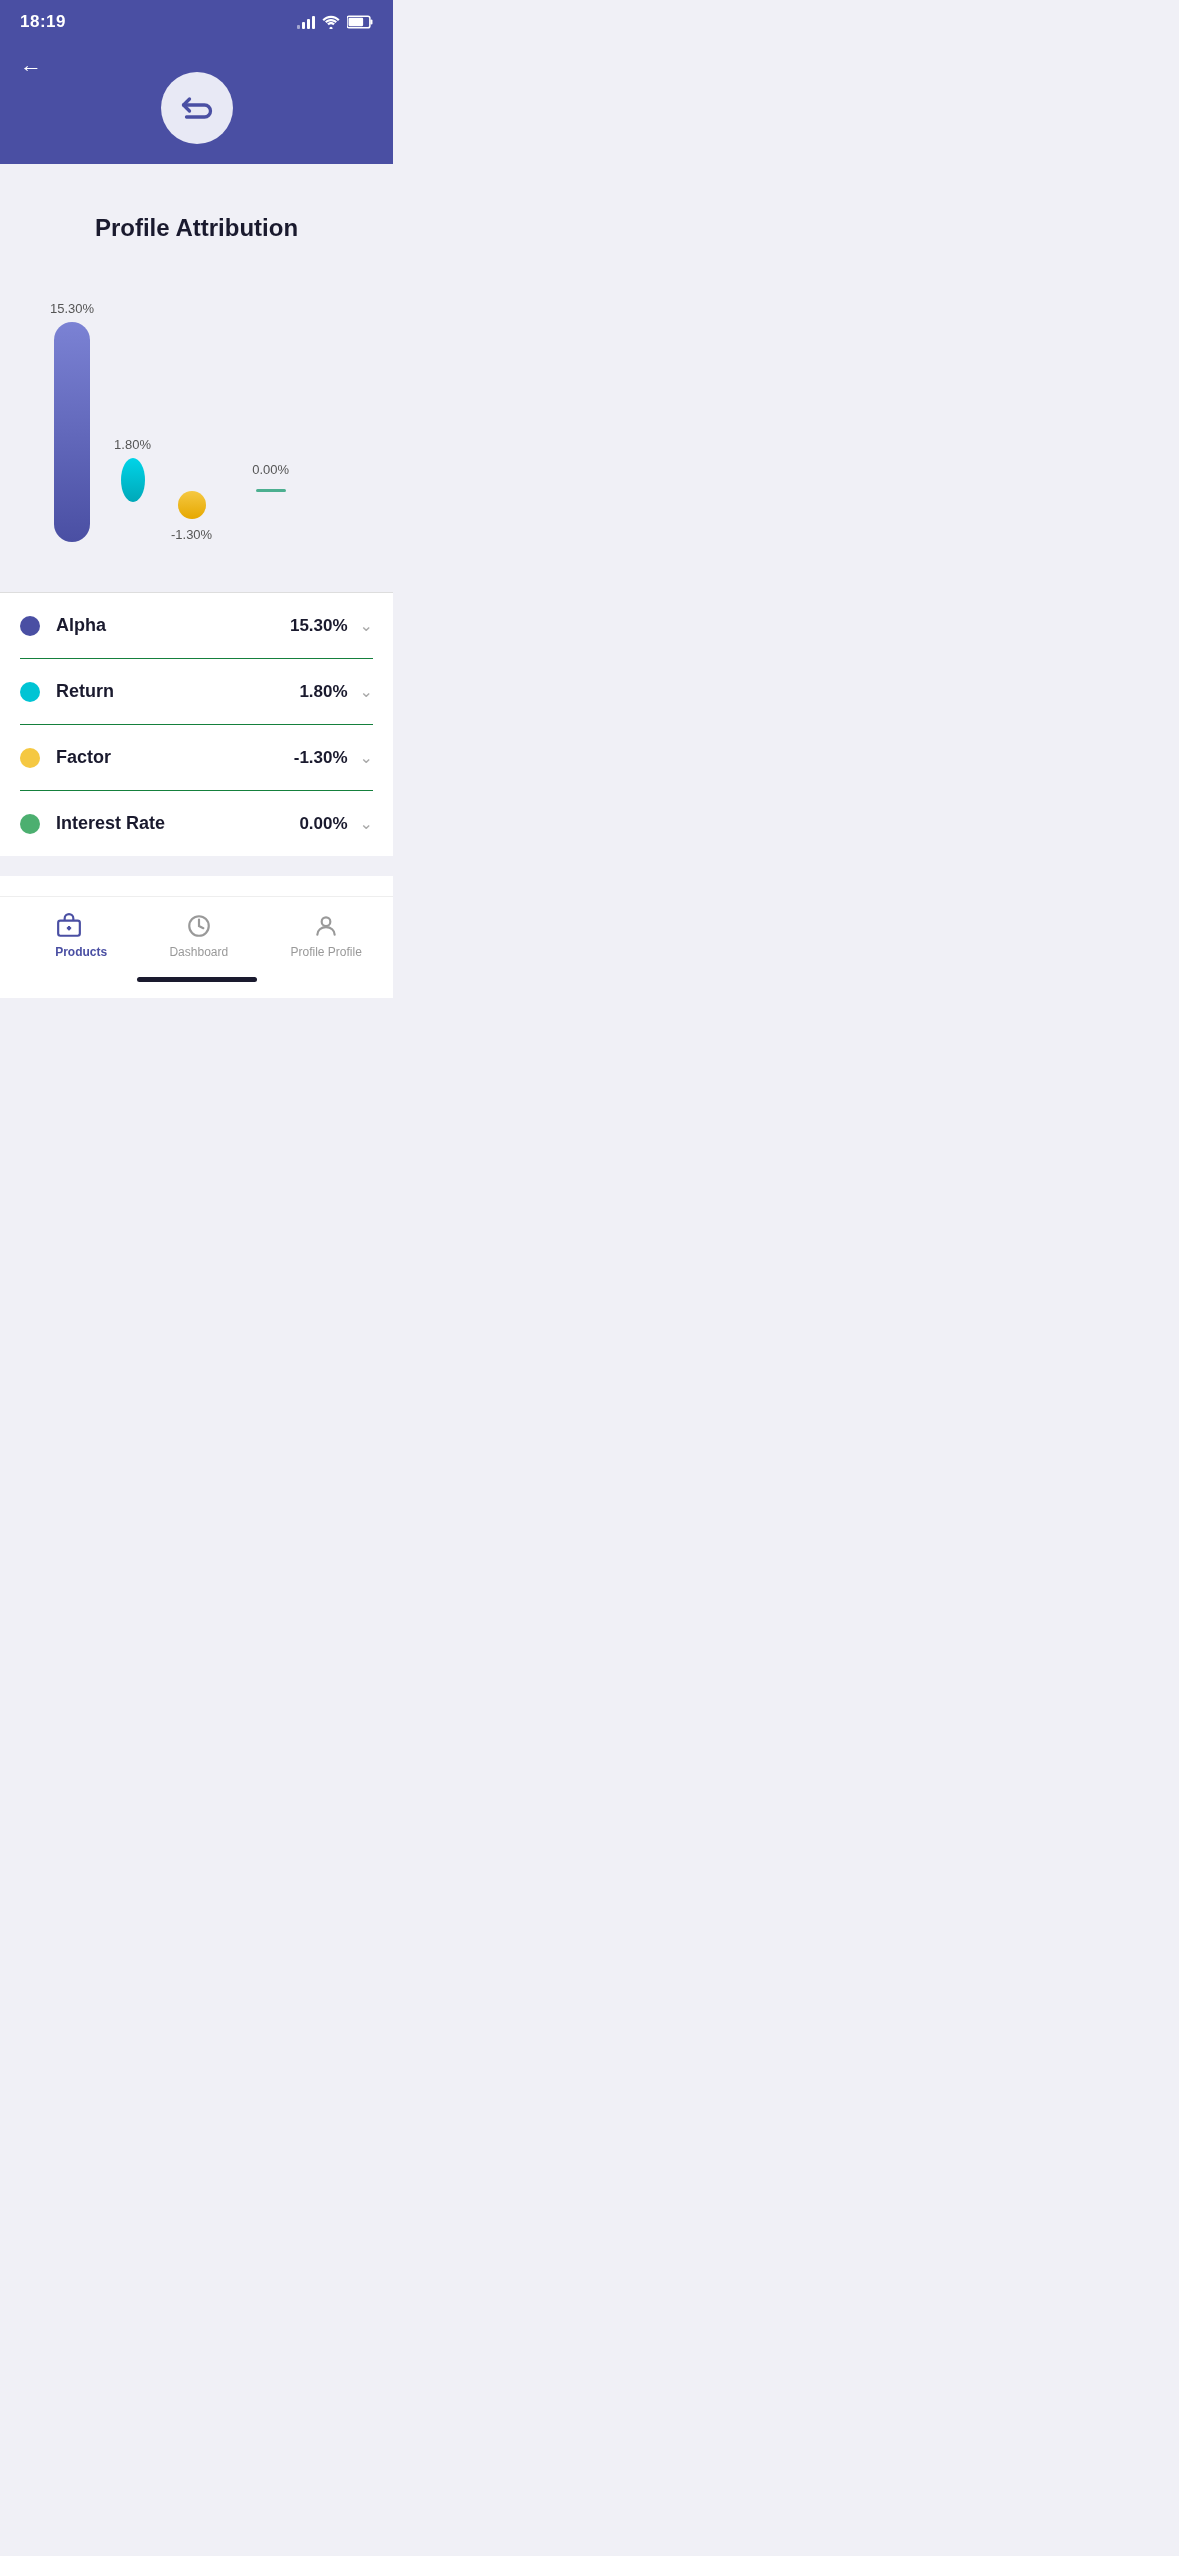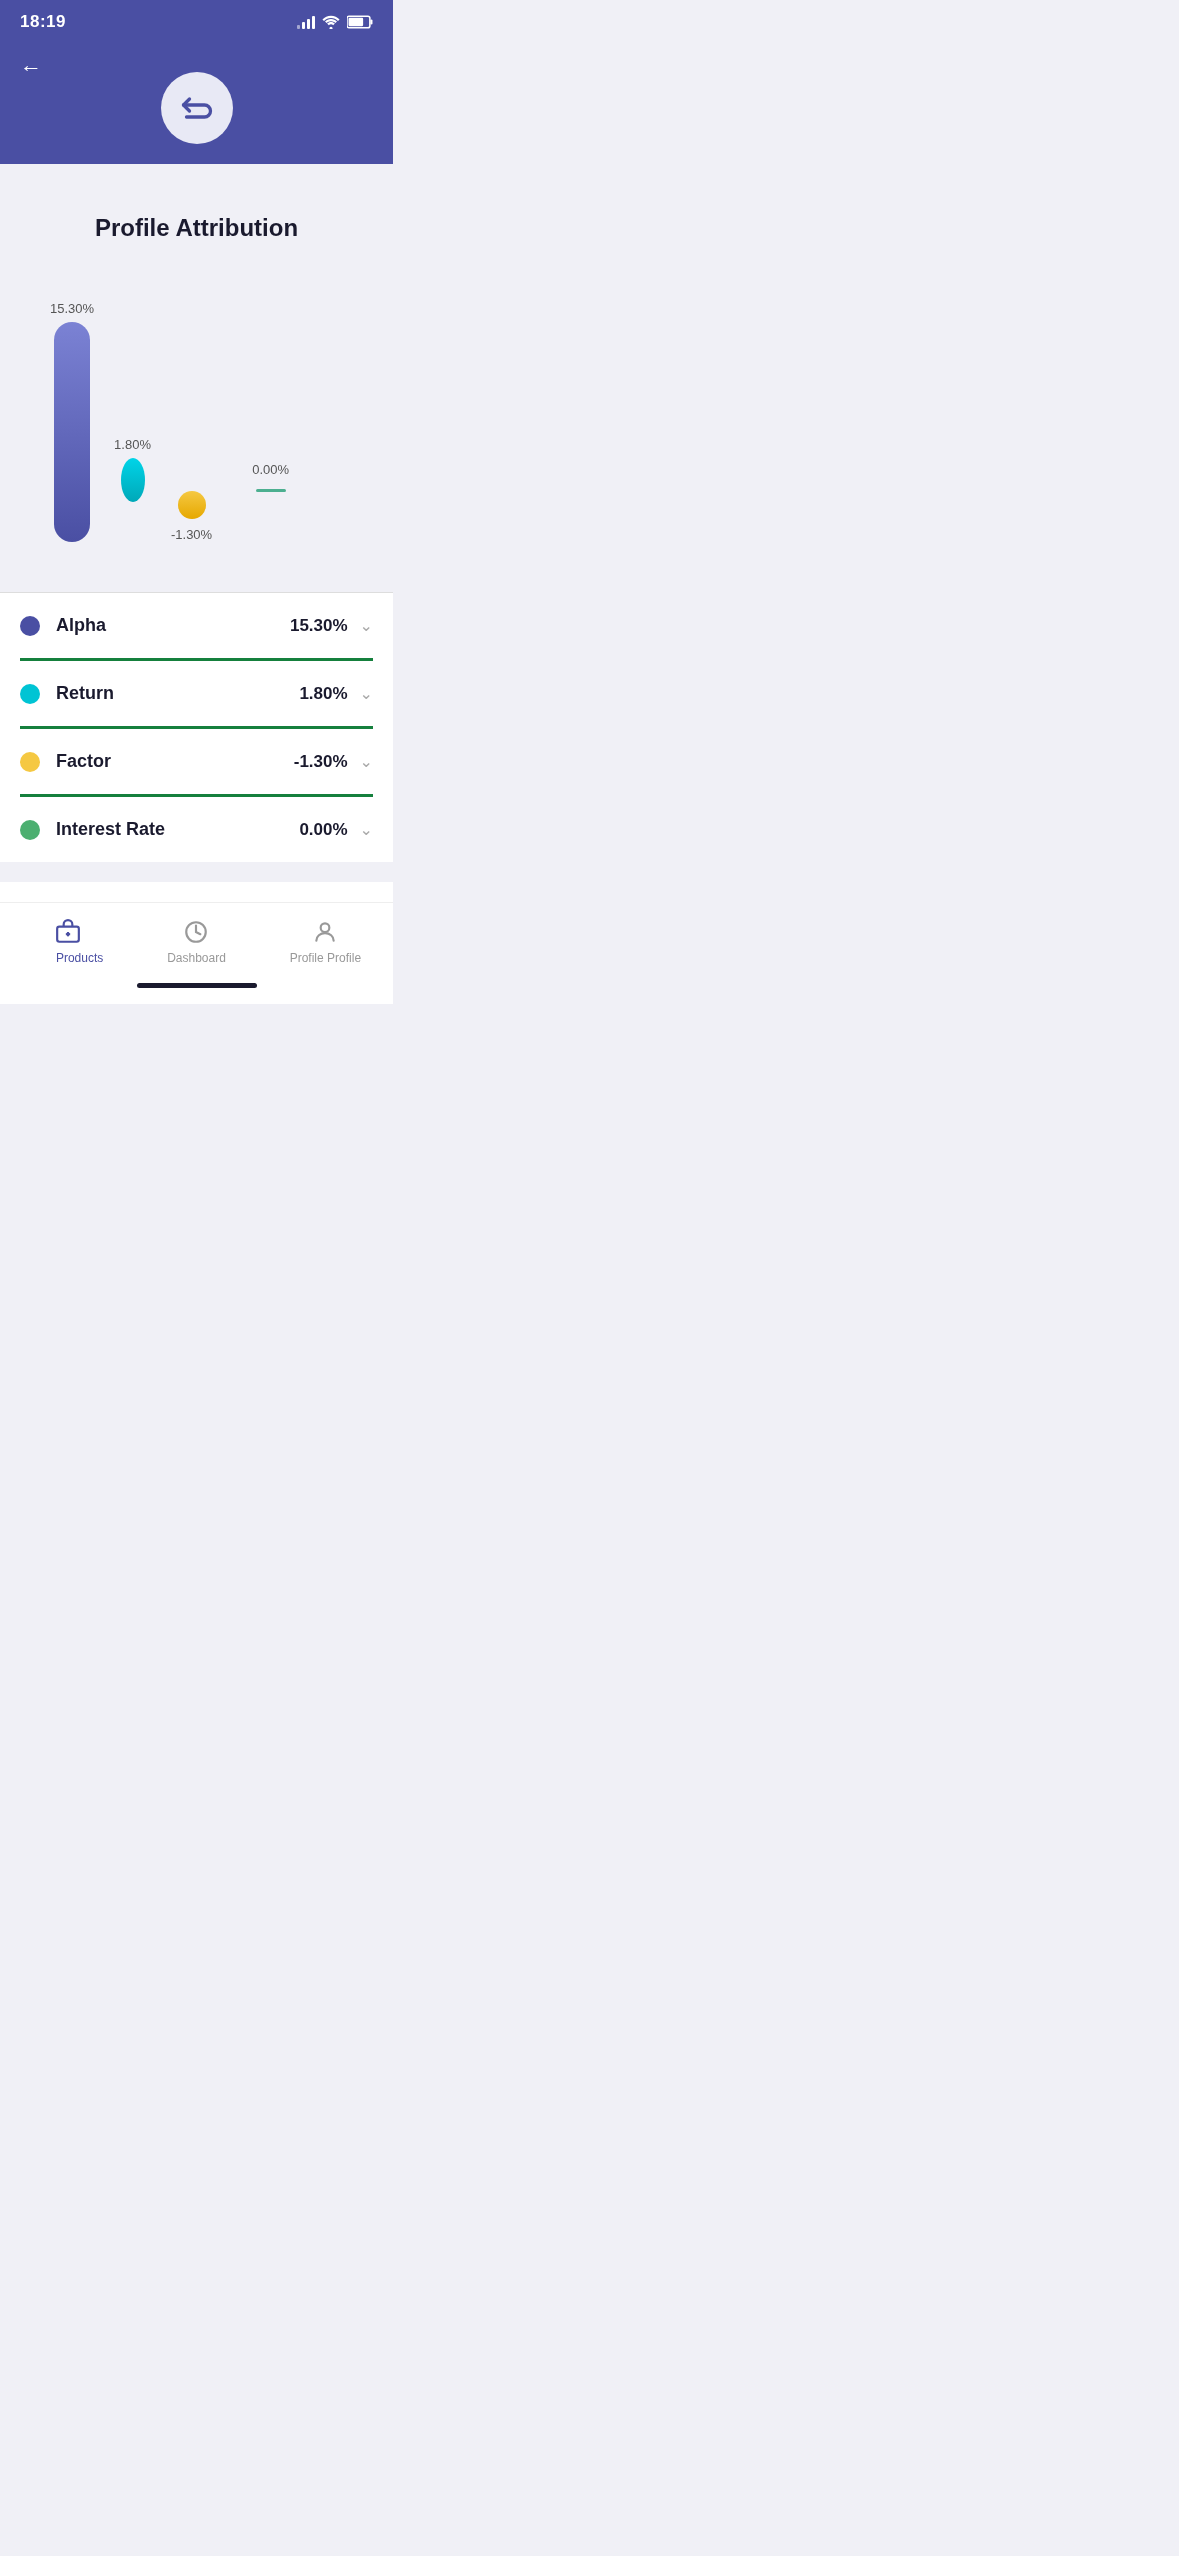--- a/index.html
+++ b/index.html
@@ -142,21 +142,21 @@
     
     .attribution-list {
       background: white;
       padding: 0 20px;
     }
 
     .attribution-item {
       display: flex;
       align-items: center;
       padding: 22px 0;
-      border-bottom: 3px solid #15803d;
+      border-bottom: 1px solid #15803d;
     }
     .attribution-item:last-child {
       border-bottom: none;
     }
 
     .attr-dot {
       width: 20px;
       height: 20px;
       border-radius: 50%;
       margin-right: 16px;
@@ -203,21 +203,21 @@
       flex-direction: column;
       align-items: center;
       gap: 6px;
       cursor: pointer;
     }
 
     .nav-label {
       font-size: 12px;
       color: #999;
     }
-    .nav-label.active { color: #4a4fa3; font-weight: 400; padding-left: 24px; }
+    .nav-label.active { color: #4a4fa3; font-weight: 700; padding-left: 24px; }
 
     .home-indicator {
       background: white;
       display: flex;
       justify-content: center;
       padding: 8px 0 16px;
     }
     .home-indicator-bar {
       width: 120px;
       height: 5px;

